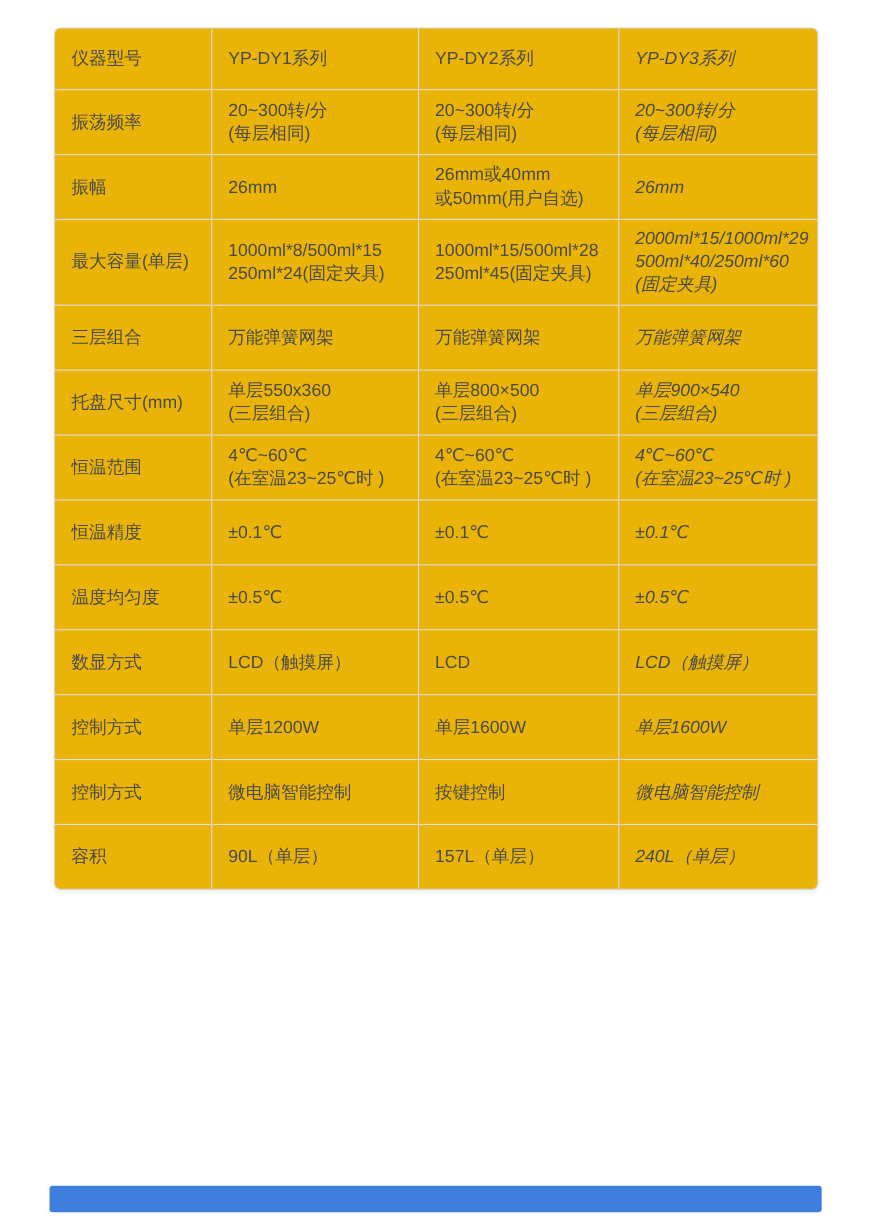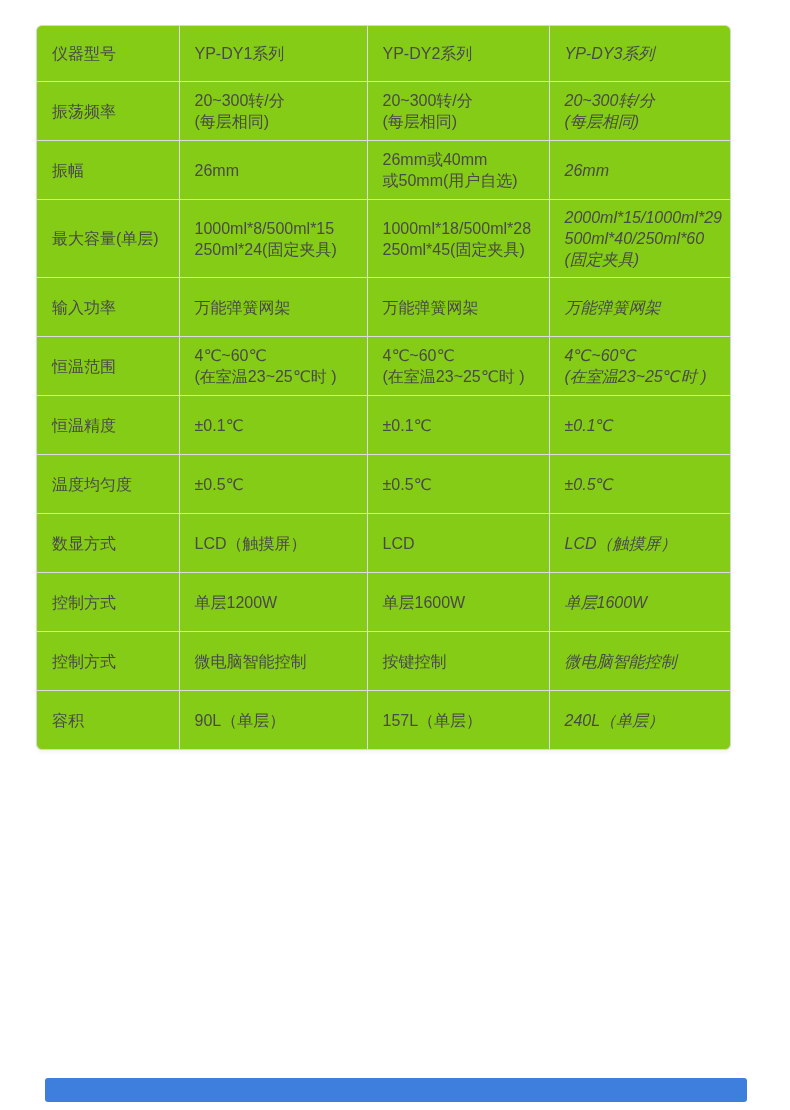--- a/index.html
+++ b/index.html
@@ -12,26 +12,26 @@
   body{
     width:790px;height:1110px;
     background:#ffffff;
     font-family:"Liberation Sans","DejaVu Sans",sans-serif;
     color:var(--text);
     position:relative;
     overflow:hidden;
   }
   .spec-table-wrap{
     position:absolute;
-    left:36px;top:25px;
+    left:49px;top:25px;
     width:693px;
     border:1px solid var(--border);
     border-radius:6px;
     overflow:hidden;
-    background:#84cc16;
+    background:#eab308;
     box-shadow:0 2px 4px rgba(0,0,0,0.06);
   }
   table.spec-table{
     width:100%;
     border-collapse:collapse;
     table-layout:fixed;
   }
   td{
     border-right:1px solid var(--grid);
     border-bottom:1px solid var(--grid);
@@ -116,41 +116,58 @@
         </tr>
         <tr>
           <td>
             <div class="line">最大容量(单层)</div>
           </td>
           <td>
             <div class="line">1000ml*8/500ml*15</div>
             <div class="line">250ml*24(固定夹具)</div>
           </td>
           <td>
-            <div class="line">1000ml*18/500ml*28</div>
+            <div class="line">1000ml*15/500ml*28</div>
             <div class="line">250ml*45(固定夹具)</div>
           </td>
           <td>
             <div class="line">2000ml*15/1000ml*29</div>
             <div class="line">500ml*40/250ml*60</div>
             <div class="line">(固定夹具)</div>
           </td>
         </tr>
         <tr>
           <td>
-            <div class="line">输入功率</div>
+            <div class="line">三层组合</div>
           </td>
           <td>
             <div class="line">万能弹簧网架</div>
           </td>
           <td>
             <div class="line">万能弹簧网架</div>
           </td>
           <td>
             <div class="line">万能弹簧网架</div>
+          </td>
+        </tr>
+        <tr>
+          <td>
+            <div class="line">托盘尺寸(mm)</div>
+          </td>
+          <td>
+            <div class="line">单层550x360</div>
+            <div class="line">(三层组合)</div>
+          </td>
+          <td>
+            <div class="line">单层800×500</div>
+            <div class="line">(三层组合)</div>
+          </td>
+          <td>
+            <div class="line">单层900×540</div>
+            <div class="line">(三层组合)</div>
           </td>
         </tr>
         <tr>
           <td>
             <div class="line">恒温范围</div>
           </td>
           <td>
             <div class="line">4℃~60℃</div>
             <div class="line">(在室温23~25℃时 )</div>
           </td>

